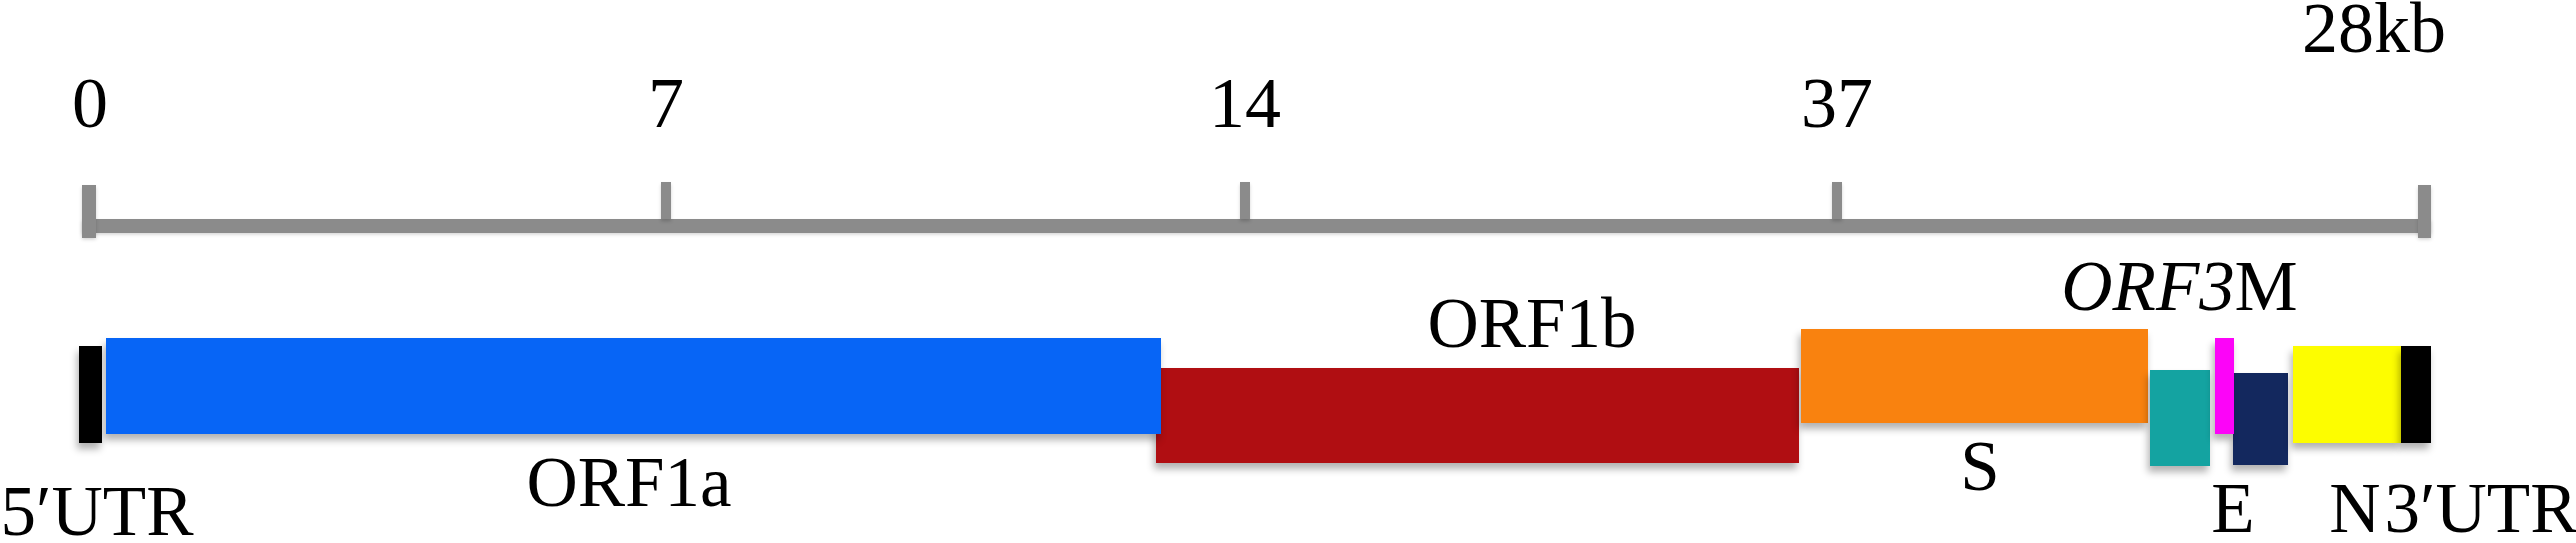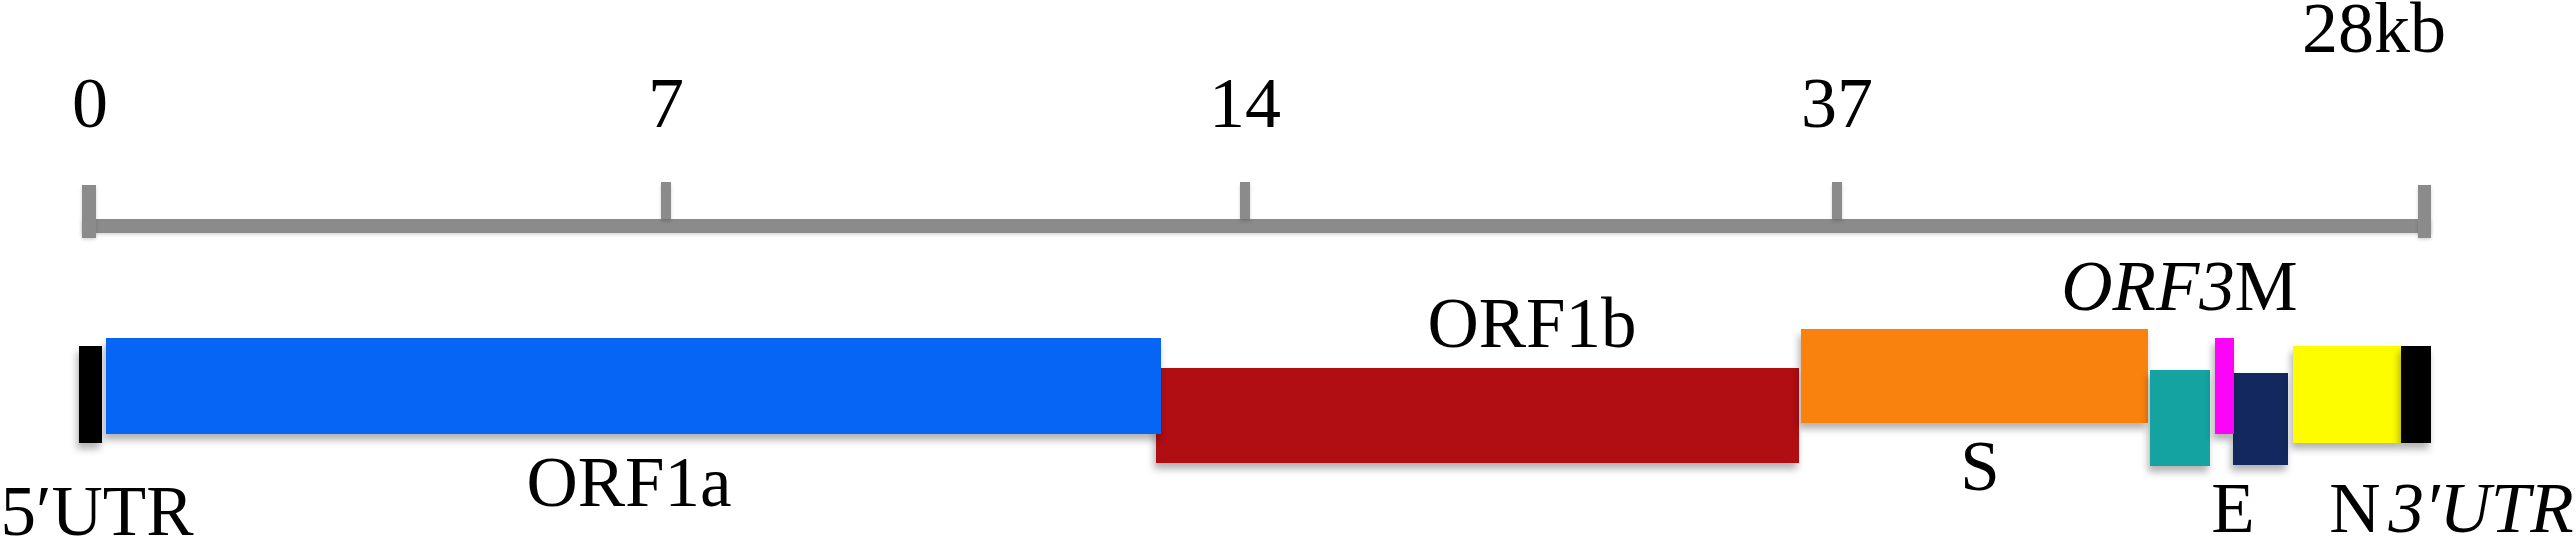--- a/index.html
+++ b/index.html
@@ -69,16 +69,16 @@
       <div class="gene-label" style="left: 1980px; top: 431px;">S</div>
       <div class="gene-box" style="left: 2150px; top: 370px; width: 60px; height: 96px; background: rgb(20, 163, 161); z-index: 2;"></div>
       <div class="gene-label" style="left: 2148px; top: 251px; font-style: italic;">ORF3</div>
       <div class="gene-box" style="left: 2233px; top: 373px; width: 55px; height: 92px; background: rgb(19, 40, 94); z-index: 3;"></div>
       <div class="gene-label" style="left: 2266px; top: 251px;">M</div>
       <div class="gene-box" style="left: 2215px; top: 338px; width: 18.6px; height: 96px; background: rgb(252, 4, 248); z-index: 4;"></div>
       <div class="gene-label" style="left: 2233px; top: 473px;">E</div>
       <div class="gene-box" style="left: 2293px; top: 346px; width: 108px; height: 97px; background: rgb(253, 253, 0); z-index: 3;"></div>
       <div class="gene-label" style="left: 2355px; top: 473px;">N</div>
       <div class="gene-box" style="left: 2401px; top: 346px; width: 30px; height: 97px; background: rgb(0, 0, 0); z-index: 4;"></div>
-      <div class="gene-label" style="left: 2481px; top: 473px; font-style: italic;">3′UTR</div>
+      <div class="gene-label" style="left: 2481px; top: 473px;">3′UTR</div>
     </div>
 </div>
 
 
 </body></html>

